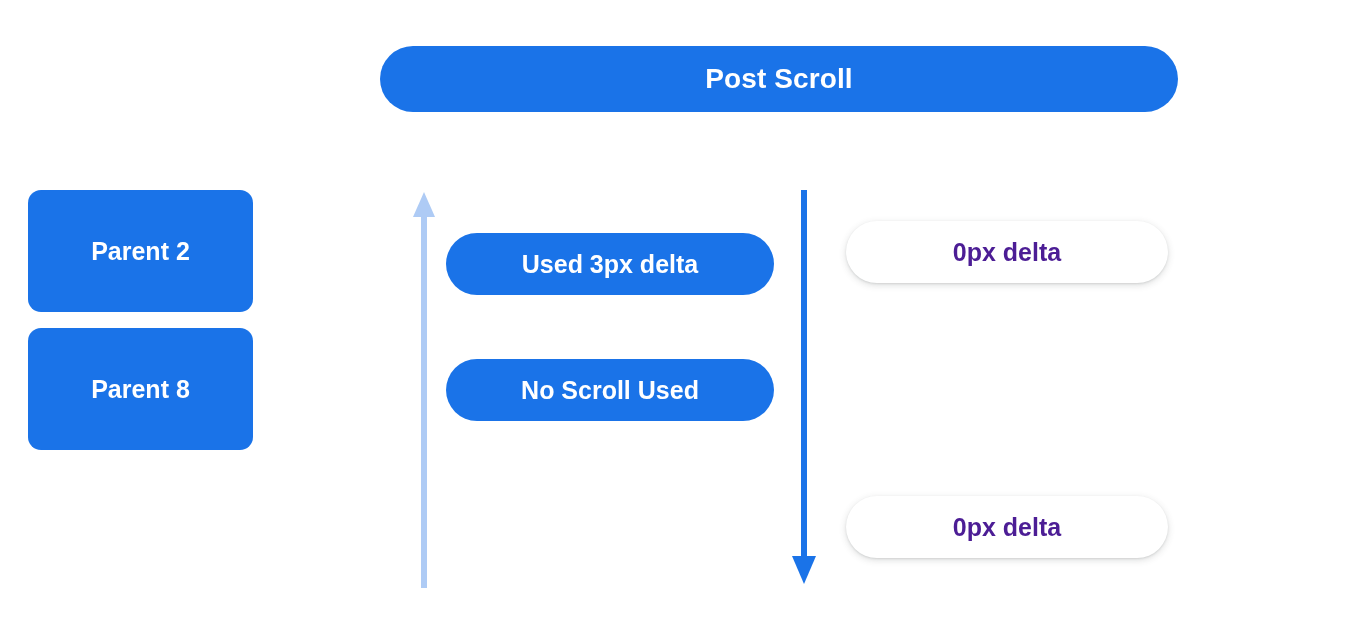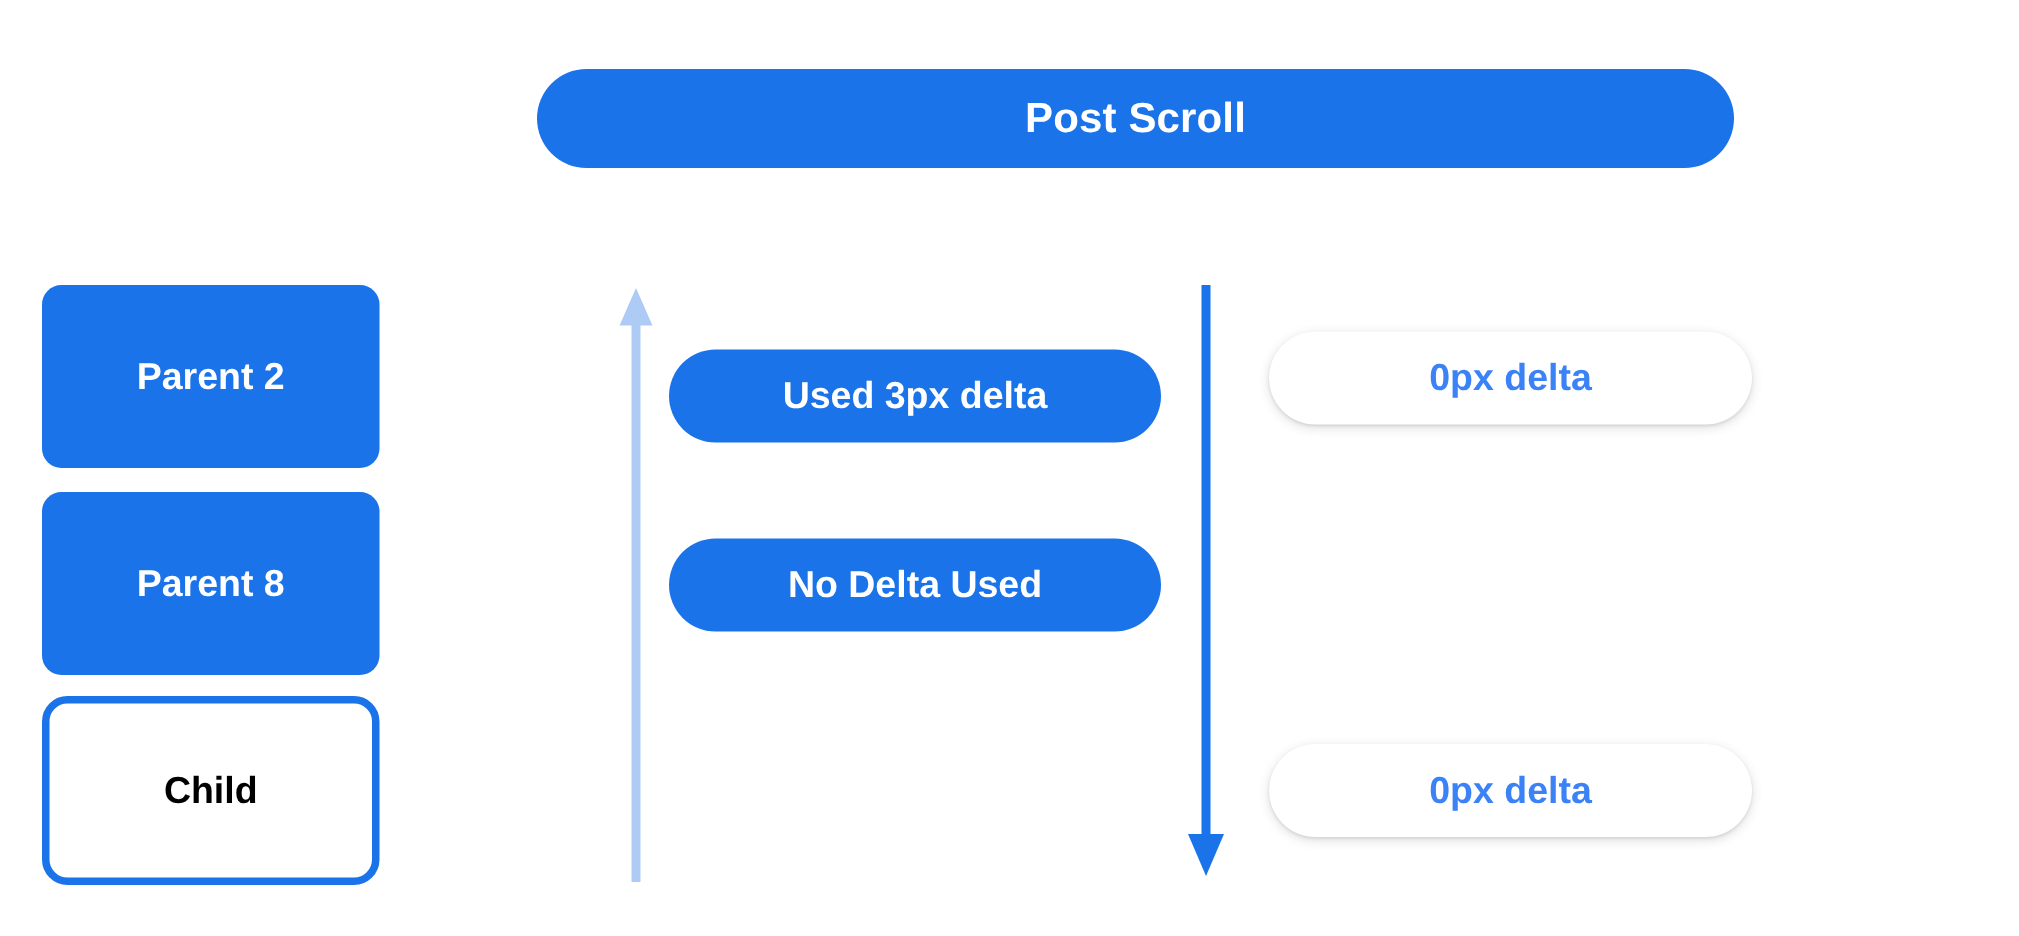--- a/index.html
+++ b/index.html
@@ -16,21 +16,21 @@
 
   #stage {
     position: relative;
     width: 1346px;
     height: 624px;
   }
 
   
   .header-banner {
     position: absolute;
-    left: 358px;
+    left: 380px;
     top: 46px;
     width: 798px;
     height: 66px;
     background: #1a73e8;
     border-radius: 33px;
     display: flex;
     align-items: center;
     justify-content: center;
     color: #ffffff;
     font-size: 28px;
@@ -83,21 +83,21 @@
     box-sizing: border-box;
   }
   .pill.solid {
     background: #1a73e8;
     color: #ffffff;
     border-radius: 34px;
     height: 62px;
   }
   .pill.ghost {
     background: #ffffff;
-    color: #3b82f6;
+    color: #4c1d95;
     border-radius: 34px;
     height: 62px;
     box-shadow: 0 2px 7px rgba(60, 64, 67, 0.18),
                 0 1px 2px rgba(60, 64, 67, 0.12);
   }
 
   #pill-used-delta   { left: 446px; top: 206px; width: 328px; margin-top: 27px; }
   #pill-no-delta     { left: 446px; top: 359px; width: 328px; }
   #pill-zero-top     { left: 846px; top: 221px; width: 322px; }
   #pill-zero-bottom  { left: 846px; top: 496px; width: 322px; }
@@ -106,33 +106,32 @@
 <body>
 
 <div id="stage">
 
   <div class="header-banner">Post Scroll</div>
 
   <div class="node-box filled" id="node-parent2">Parent 2</div>
 
   <div class="node-box filled" id="node-parent1">Parent 8</div>
 
-  <div class="node-box outlined" id="node-child">Child</div>
 
   <svg class="arrow" style="left:403px; top:190px;" width="42" height="398" viewBox="0 0 42 398">
     <rect x="18" y="22" width="6" height="376" fill="#aecbf5"></rect>
     <polygon points="21,2 32,27 10,27" fill="#aecbf5"></polygon>
   </svg>
 
   <svg class="arrow" style="left:784px; top:190px;" width="40" height="396" viewBox="0 0 40 396">
     <rect x="17" y="0" width="6" height="373" fill="#1a73e8"></rect>
     <polygon points="20,394 32,366 8,366" fill="#1a73e8"></polygon>
   </svg>
 
   <div class="pill solid" id="pill-used-delta">Used 3px delta</div>
 
-  <div class="pill solid" id="pill-no-delta">No Delta Used</div>
+  <div class="pill solid" id="pill-no-delta">No Scroll Used</div>
 
   <div class="pill ghost" id="pill-zero-top">0px delta</div>
 
   <div class="pill ghost" id="pill-zero-bottom">0px delta</div>
 
 </div>
 
 </body></html>

